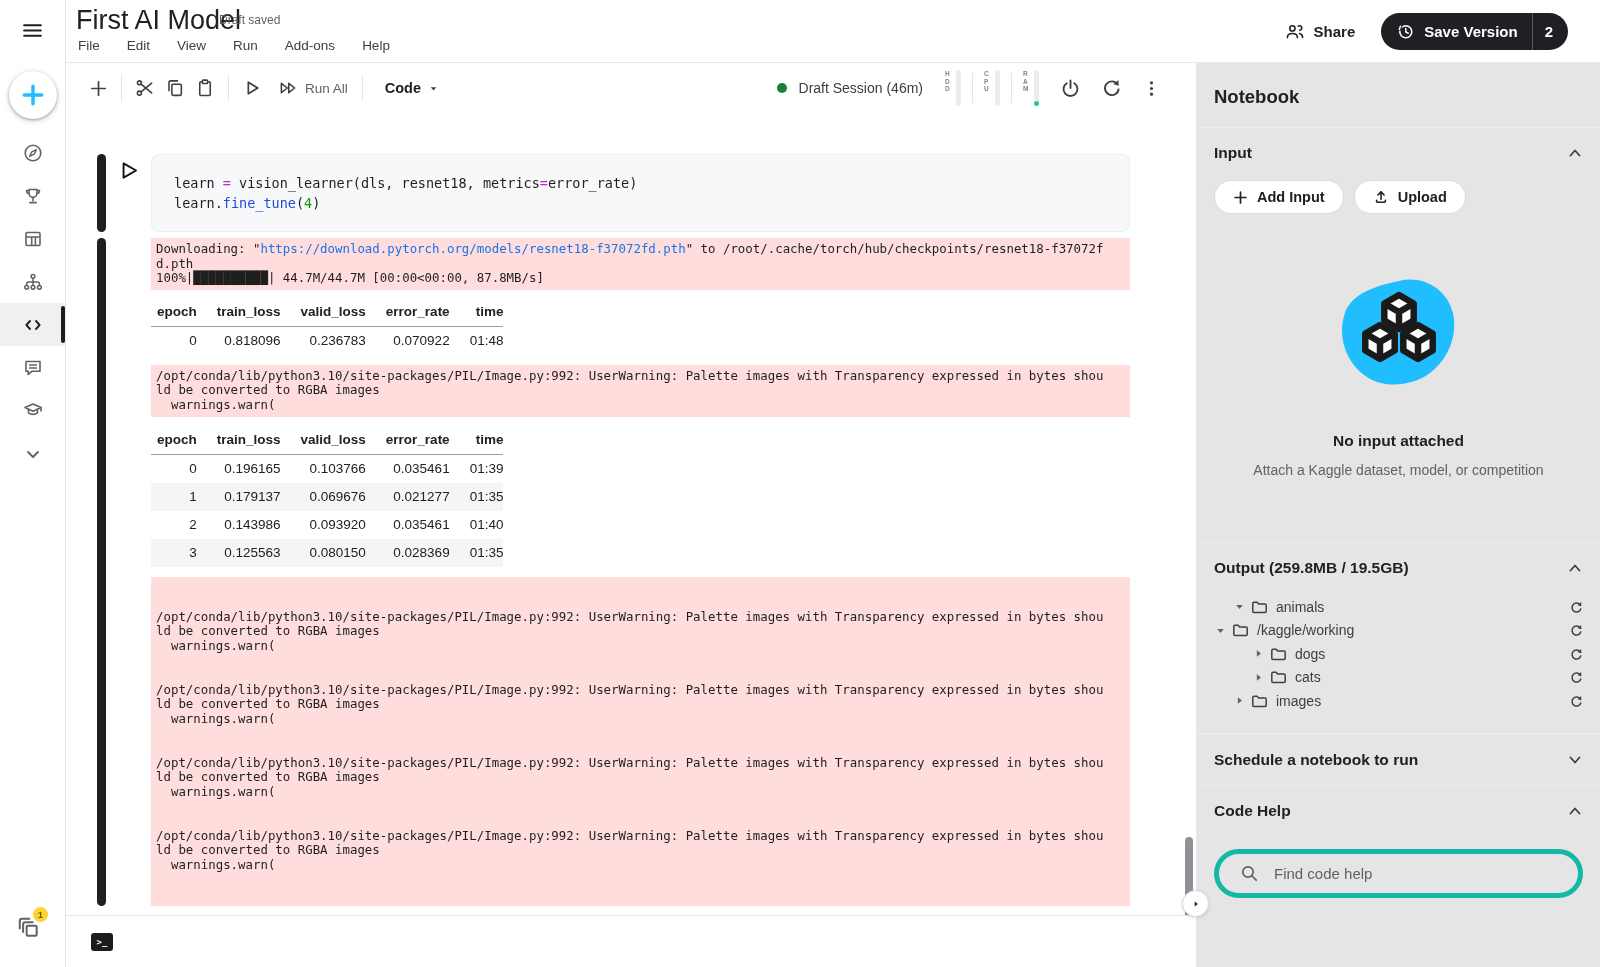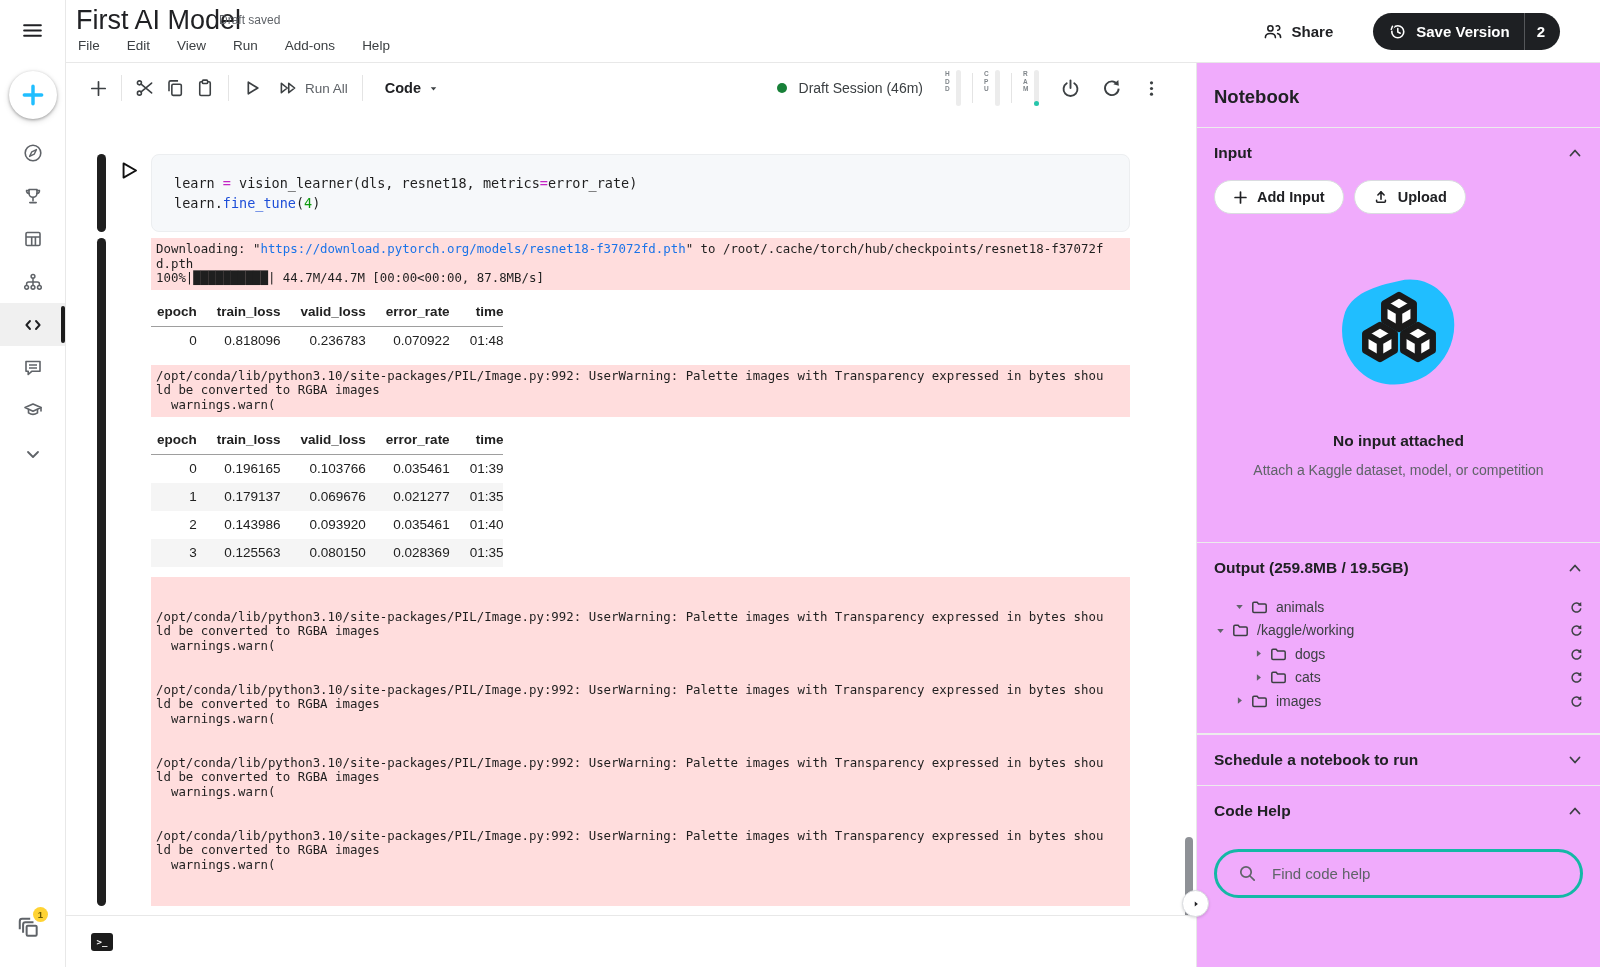--- a/index.html
+++ b/index.html
@@ -26,21 +26,21 @@
     display:flex; align-items:center; justify-content:center; }
 
   
   .header { position:absolute; left:66px; top:0; width:1534px; height:63px;
     border-bottom:1px solid #e8e8e8; background:#fff; }
   .nb-title { position:absolute; left:10px; top:5px; font-size:27px; font-weight:500; color:#202124; }
   .nb-status { position:absolute; left:153px; top:13px; font-size:12px; color:#5f6368; }
   .menu-row { position:absolute; left:12px; top:38px; display:flex; gap:27px;
     font-size:13.5px; color:#3c4043; }
   .menu-row span { cursor:pointer; }
-  .hdr-actions { position:absolute; right:40px; top:0; height:63px; display:flex; align-items:center; gap:40px; }
+  .hdr-actions { position:absolute; right:32px; top:0; height:63px; display:flex; align-items:center; gap:26px; }
   .share { display:flex; align-items:center; gap:9px; font-size:15px; font-weight:600; color:#202124; cursor:pointer; }
   .save-pill { display:flex; align-items:center; background:#1e2023; color:#fff; height:37px;
     border-radius:19px; padding:0 0 0 15px; cursor:pointer; }
   .save-pill .lbl { font-size:15px; font-weight:700; margin:0 14px 0 9px; }
   .save-pill .sep { width:1px; height:37px; background:#55575a; }
   .save-pill .cnt { font-size:15px; font-weight:700; padding:0 15px 0 12px; }
 
   
   .main { position:absolute; left:66px; top:63px; width:1130px; height:904px; background:#fff; }
   .nb-toolbar { height:50px; display:flex; align-items:center; padding:0 30px 0 18px; color:#3c4043; }
@@ -89,40 +89,40 @@
   .bottom-strip { position:absolute; left:0; bottom:0; width:100%; height:52px;
     border-top:1px solid #e8e8e8; background:#fff; display:flex; align-items:center; padding-left:25px; }
   .term-icon { width:22px; height:18px; background:#1c1c1c; border-radius:3px; color:#fff;
     font-family:"DejaVu Sans Mono", monospace; font-size:9px; font-weight:bold;
     display:flex; align-items:center; justify-content:center; cursor:pointer; }
   .scroll-thumb { position:absolute; right:3px; top:774px; width:8px; height:90px;
     background:#8e9196; border-radius:4px; cursor:pointer; }
 
   
   .panel { position:absolute; left:1196px; top:63px; width:404px; height:904px;
-    border-left:1px solid #e8e8e8; background:#f0abfc; overflow:hidden; }
+    border-left:1px solid #e8e8e8; background:#e5e5e5; overflow:hidden; }
   .panel-title { padding:23px 17px 19px; font-size:18.5px; font-weight:700; }
   .pdiv { height:1px; background:#ececec; }
   .sect-head { display:flex; justify-content:space-between; align-items:center;
     padding:16px 17px; font-size:15.5px; font-weight:600; color:#202124; cursor:pointer; }
   .sect-head .chev { color:#3c4043; }
   .input-btns { display:flex; gap:10px; padding:2px 17px 12px; }
   .pill-btn { display:flex; align-items:center; gap:9px; border:1px solid #dadce0; border-radius:19px;
     background:#fff; padding:8px 18px; font-size:14.5px; font-weight:600; color:#202124; cursor:pointer; }
   .empty-state { text-align:center; padding:50px 0 64px; }
   .empty-state .cube-wrap { display:flex; justify-content:center; }
   .empty-title { margin-top:38px; font-size:15.5px; font-weight:700; color:#202124; }
   .empty-sub { margin-top:12px; font-size:14px; color:#5f6368; }
   .tree { padding:2px 17px 20px; }
   .tree-row { display:flex; align-items:center; height:23.5px; font-size:14px; color:#3c4043; cursor:pointer; }
   .tree-caret { width:18px; display:flex; justify-content:flex-start; color:#5f6368; }
   .tree-folder { margin-right:9px; color:#3c4043; }
   .tree-sync { margin-left:auto; color:#3c4043; cursor:pointer; }
   .ind1 { padding-left:19px; } .ind2 { padding-left:38px; }
-  .search-pill { margin:13px 17px 0; height:49px; border:3px solid #14b8a6; border-radius:25px;
+  .search-pill { margin:13px 17px 0; height:49px; border:5px solid #14b8a6; border-radius:25px;
     display:flex; align-items:center; gap:15px; padding:0 21px; color:#5f6368; }
   .search-pill input { border:none; outline:none; font-size:15px; width:280px;
     font-family:"Liberation Sans",sans-serif; color:#202124; background:transparent; }
   .search-pill input::placeholder { color:#5f6368; }
   .collapse-btn { position:absolute; left:1182px; top:890px; width:27px; height:27px; border-radius:50%;
     background:#fff; border:1px solid #dadce0; box-shadow:0 1px 3px rgba(0,0,0,.15); z-index:20;
     display:flex; align-items:center; justify-content:center; color:#202124; cursor:pointer; }
 </style>
 </head>
 <body>

